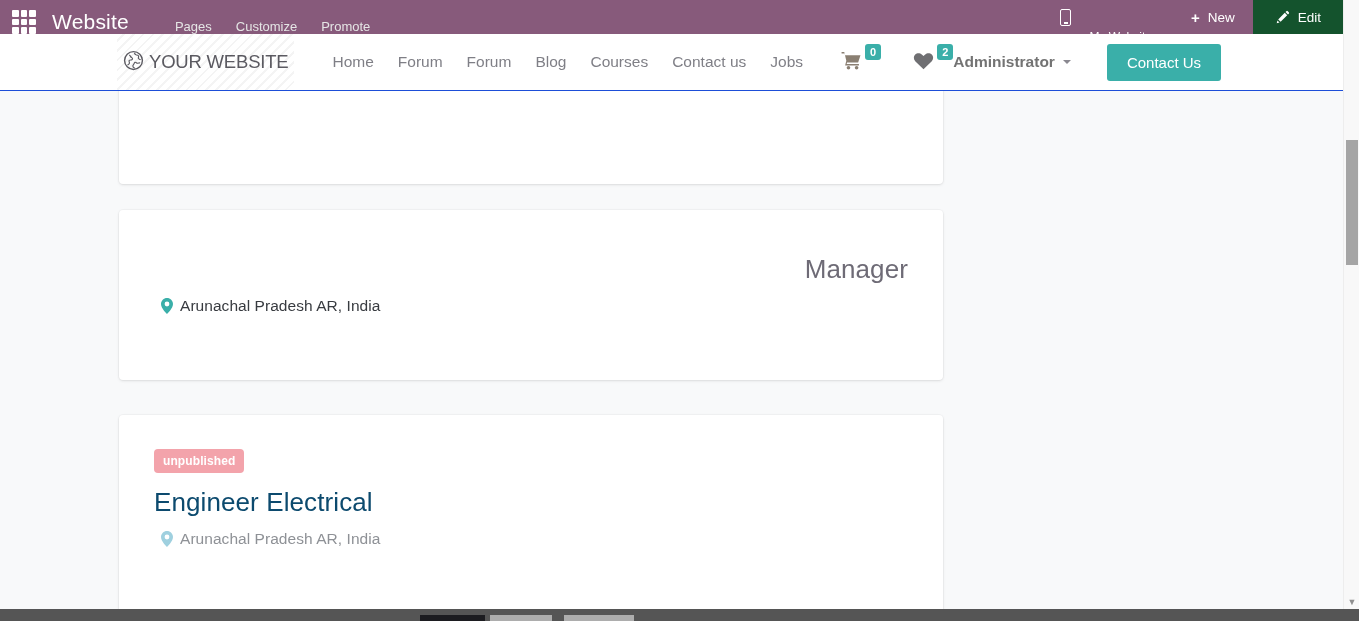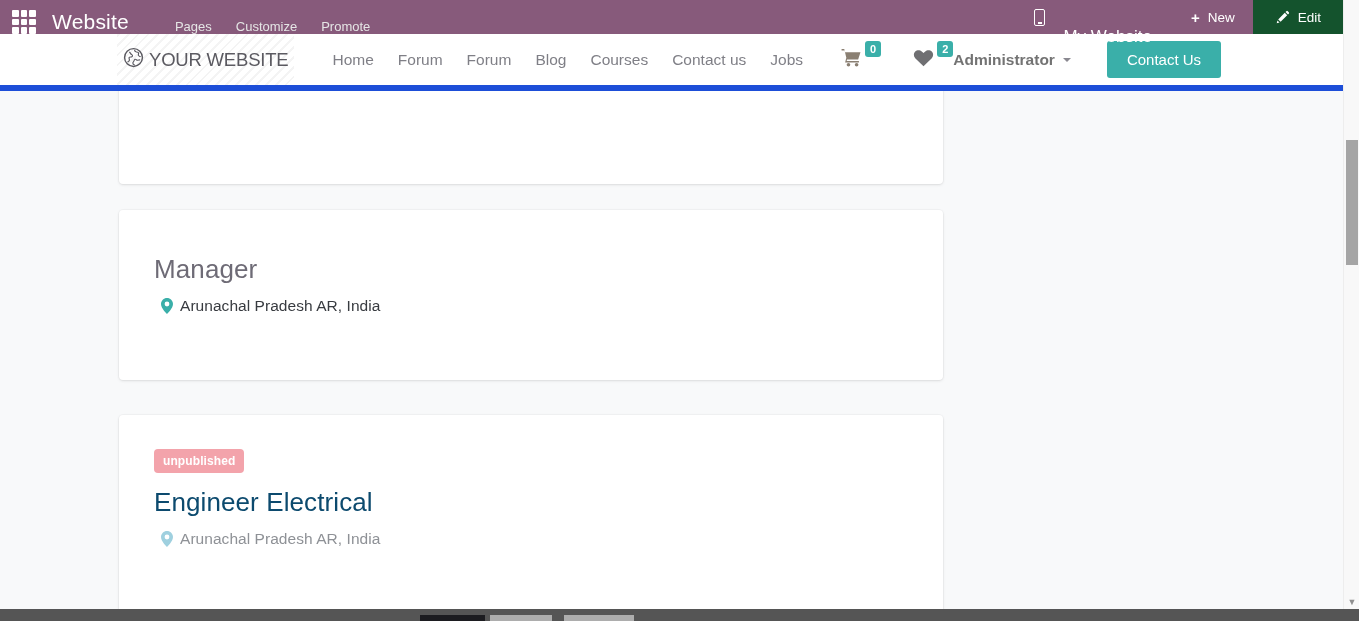--- a/index.html
+++ b/index.html
@@ -83,21 +83,21 @@
   }
   .phone-shape::after {
     content: "";
     position: absolute;
     bottom: 1px; left: 50%;
     transform: translateX(-50%);
     width: 4px; height: 1.4px;
     background: #ffffff;
   }
   .my-website {
-    font-size: 17px;
+    font-size: 12px;
     padding: 0 10px 0 4px;
     display: flex;
     align-items: center;
     gap: 7px;
     cursor: pointer;
     white-space: nowrap;
     margin-top: 40px;
   }
   .caret-down {
     width: 0; height: 0;
@@ -134,21 +134,21 @@
   }
   .pencil-icon svg { display: block; }
 
   
   .site-nav {
     position: absolute;
     top: 34px; left: 0;
     width: 1343px;
     height: 57px;
     background: #ffffff;
-    border-bottom: 6px solid #1d4ed8;
+    border-bottom: 1px solid #1d4ed8;
     display: flex;
     z-index: 30;
   }
   .site-logo {
     margin-left: 119px;
     display: flex;
     align-items: center;
     gap: 5px;
     cursor: pointer;
     position: relative;
@@ -296,21 +296,21 @@
     margin-bottom: 14px;
     letter-spacing: 0.1px;
   }
   .card-dim .job-title { color: #0c4a6e; }
   .card-dim .meta-text { color: #8e9196; }
   .card-dim .meta-icon { color: #9fd0df; }
 
   
   #card-0 { top: -86px; height: 179px; }
   #card-1 { top: 119px; height: 170px; }
-  #card-1 .card-inner { padding-top: 44px; }
+  #card-1 .card-inner { padding-top: 44px; text-align: right; }
   #card-2 { top: 324px; height: 202px; }
   #card-2 .card-inner { padding-top: 34px; }
 
   
   .vscroll-track {
     position: absolute;
     top: 0; right: 0;
     width: 16px;
     height: 609px;
     background: #f8f8f8;

